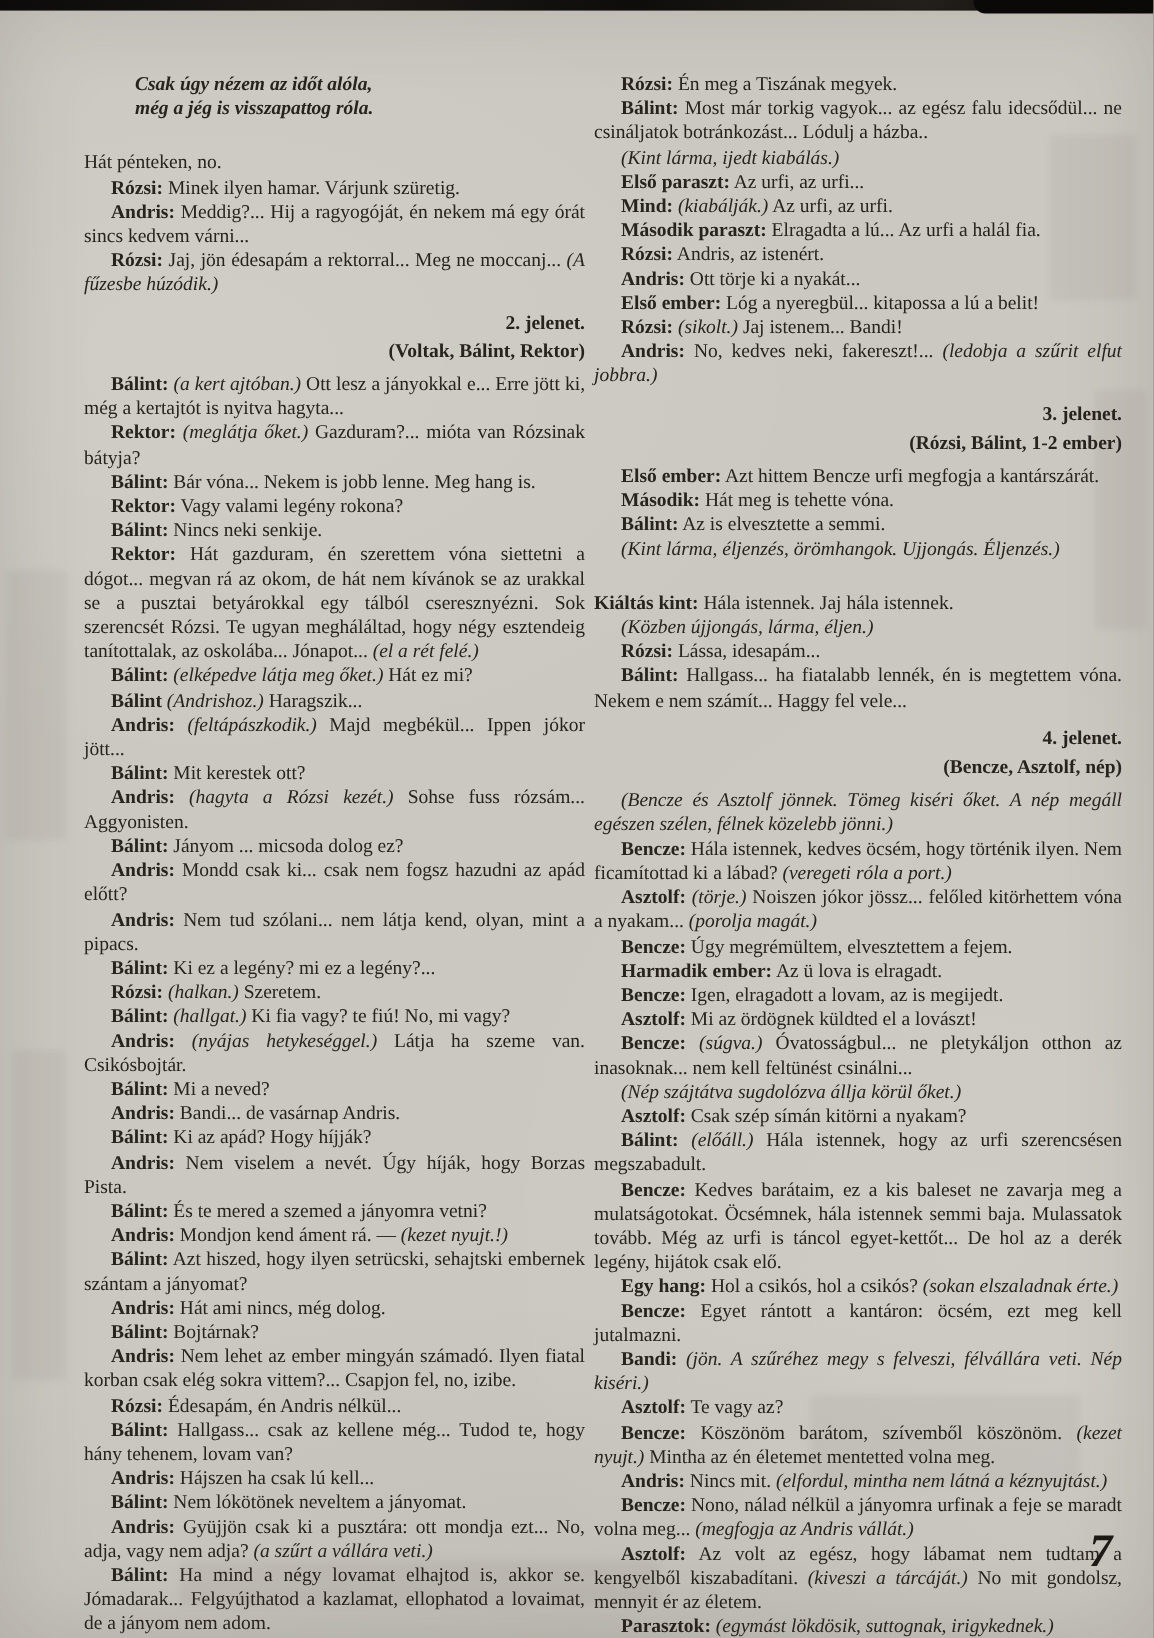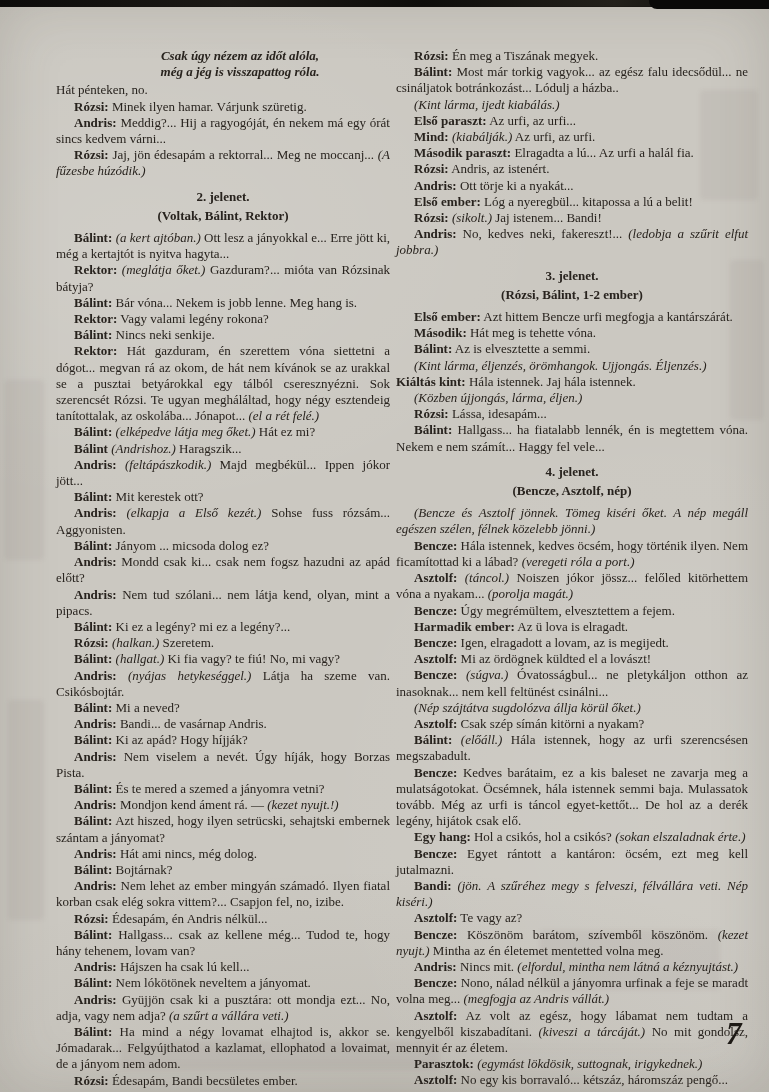--- a/index.html
+++ b/index.html
@@ -30,30 +30,30 @@
   .columns{
     position:absolute;top:48px;left:56px;
     display:flex;gap:6px;align-items:flex-start;
   }
   .column{
     font-size:13px;line-height:16.2px;text-align:justify;
   }
   .col-left{width:334px;}
   .col-right{width:352px;}
   .para{margin:0;text-indent:18px;}
-  .para.no-indent{text-indent:0;}
+  .para.no-indent{text-indent:0;margin-top:20px;}
   .speaker{font-weight:bold;}
   .stage{font-style:italic;margin-top:42px;}
   .verse{
     font-style:italic;font-weight:bold;
     padding-left:34px;margin:0 0 2px 0;text-align:left;
   }
-  .verse div{white-space:nowrap;text-align:center;}
+  .verse div{white-space:nowrap;}
   .heading{
-    text-align:center;font-weight:bold;
+    text-align:right;font-weight:bold;
     margin:9px 0 3px 0;text-indent:0;
   }
   .heading + .heading{margin-top:2px;margin-bottom:6px;}
   .page-number{
     position:absolute;left:726px;top:1016px;
     font-size:31px;font-weight:bold;font-style:italic;
     color:#1d1915;letter-spacing:1px;
   }
 </style>
 </head>
@@ -84,21 +84,21 @@
         <p class="para"><span class="speaker">Bálint:</span><span class="stage"> (a kert ajtóban.)</span><span> Ott lesz a jányokkal e... Erre jött ki, még a kertajtót is nyitva hagyta...</span></p>
         <p class="para"><span class="speaker">Rektor:</span><span class="stage"> (meglátja őket.)</span><span> Gazduram?... mióta van Rózsinak bátyja?</span></p>
         <p class="para"><span class="speaker">Bálint:</span><span> Bár vóna... Nekem is jobb lenne. Meg hang is.</span></p>
         <p class="para"><span class="speaker">Rektor:</span><span> Vagy valami legény rokona?</span></p>
         <p class="para"><span class="speaker">Bálint:</span><span> Nincs neki senkije.</span></p>
         <p class="para"><span class="speaker">Rektor:</span><span> Hát gazduram, én szerettem vóna siettetni a dógot... megvan rá az okom, de hát nem kívánok se az urakkal se a pusztai betyárokkal egy tálból cseresznyézni. Sok szerencsét Rózsi. Te ugyan megháláltad, hogy négy esztendeig tanítottalak, az oskolába... Jónapot... </span><span class="stage">(el a rét felé.)</span></p>
         <p class="para"><span class="speaker">Bálint:</span><span class="stage"> (elképedve látja meg őket.)</span><span> Hát ez mi?</span></p>
         <p class="para"><span class="speaker">Bálint</span><span class="stage"> (Andrishoz.)</span><span> Haragszik...</span></p>
         <p class="para"><span class="speaker">Andris:</span><span class="stage"> (feltápászkodik.)</span><span> Majd megbékül... Ippen jókor jött...</span></p>
         <p class="para"><span class="speaker">Bálint:</span><span> Mit kerestek ott?</span></p>
-        <p class="para"><span class="speaker">Andris:</span><span class="stage"> (elkapja a Első kezét.)</span><span> Sohse fuss rózsám... Aggyonisten.</span></p>
+        <p class="para"><span class="speaker">Andris:</span><span class="stage"> (hagyta a Rózsi kezét.)</span><span> Sohse fuss rózsám... Aggyonisten.</span></p>
         <p class="para"><span class="speaker">Bálint:</span><span> Jányom ... micsoda dolog ez?</span></p>
         <p class="para"><span class="speaker">Andris:</span><span> Mondd csak ki... csak nem fogsz hazudni az apád előtt?</span></p>
         <p class="para"><span class="speaker">Andris:</span><span> Nem tud szólani... nem látja kend, olyan, mint a pipacs.</span></p>
         <p class="para"><span class="speaker">Bálint:</span><span> Ki ez a legény? mi ez a legény?...</span></p>
         <p class="para"><span class="speaker">Rózsi:</span><span class="stage"> (halkan.)</span><span> Szeretem.</span></p>
         <p class="para"><span class="speaker">Bálint:</span><span class="stage"> (hallgat.)</span><span> Ki fia vagy? te fiú! No, mi vagy?</span></p>
         <p class="para"><span class="speaker">Andris:</span><span class="stage"> (nyájas hetykeséggel.)</span><span> Látja ha szeme van. Csikósbojtár.</span></p>
         <p class="para"><span class="speaker">Bálint:</span><span> Mi a neved?</span></p>
         <p class="para"><span class="speaker">Andris:</span><span> Bandi... de vasárnap Andris.</span></p>
         <p class="para"><span class="speaker">Bálint:</span><span> Ki az apád? Hogy híjják?</span></p>
@@ -136,21 +136,21 @@
         <p class="para"><span class="speaker">Bálint:</span><span> Az is elvesztette a semmi.</span></p>
         <p class="para"><span class="stage">(Kint lárma, éljenzés, örömhangok. Ujjongás. Éljenzés.)</span></p>
         <p class="para no-indent"><span class="speaker">Kiáltás kint:</span><span> Hála istennek. Jaj hála istennek.</span></p>
         <p class="para"><span class="stage">(Közben újjongás, lárma, éljen.)</span></p>
         <p class="para"><span class="speaker">Rózsi:</span><span> Lássa, idesapám...</span></p>
         <p class="para"><span class="speaker">Bálint:</span><span> Hallgass... ha fiatalabb lennék, én is megtettem vóna. Nekem e nem számít... Haggy fel vele...</span></p>
         <div class="heading">4. jelenet.</div>
         <div class="heading">(Bencze, Asztolf, nép)</div>
         <p class="para"><span class="stage">(Bencze és Asztolf jönnek. Tömeg kiséri őket. A nép megáll egészen szélen, félnek közelebb jönni.)</span></p>
         <p class="para"><span class="speaker">Bencze:</span><span> Hála istennek, kedves öcsém, hogy történik ilyen. Nem ficamítottad ki a lábad? </span><span class="stage">(veregeti róla a port.)</span></p>
-        <p class="para"><span class="speaker">Asztolf:</span><span class="stage"> (táncol.)</span><span> Noiszen jókor jössz... felőled kitörhettem vóna a nyakam... </span><span class="stage">(porolja magát.)</span></p>
+        <p class="para"><span class="speaker">Asztolf:</span><span class="stage"> (törje.)</span><span> Noiszen jókor jössz... felőled kitörhettem vóna a nyakam... </span><span class="stage">(porolja magát.)</span></p>
         <p class="para"><span class="speaker">Bencze:</span><span> Úgy megrémültem, elvesztettem a fejem.</span></p>
         <p class="para"><span class="speaker">Harmadik ember:</span><span> Az ü lova is elragadt.</span></p>
         <p class="para"><span class="speaker">Bencze:</span><span> Igen, elragadott a lovam, az is megijedt.</span></p>
         <p class="para"><span class="speaker">Asztolf:</span><span> Mi az ördögnek küldted el a lovászt!</span></p>
         <p class="para"><span class="speaker">Bencze:</span><span class="stage"> (súgva.)</span><span> Óvatosságbul... ne pletykáljon otthon az inasoknak... nem kell feltünést csinálni...</span></p>
         <p class="para"><span class="stage">(Nép szájtátva sugdolózva állja körül őket.)</span></p>
         <p class="para"><span class="speaker">Asztolf:</span><span> Csak szép símán kitörni a nyakam?</span></p>
         <p class="para"><span class="speaker">Bálint:</span><span class="stage"> (előáll.)</span><span> Hála istennek, hogy az urfi szerencsésen megszabadult.</span></p>
         <p class="para"><span class="speaker">Bencze:</span><span> Kedves barátaim, ez a kis baleset ne zavarja meg a mulatságotokat. Öcsémnek, hála istennek semmi baja. Mulassatok tovább. Még az urfi is táncol egyet-kettőt... De hol az a derék legény, hijátok csak elő.</span></p>
         <p class="para"><span class="speaker">Egy hang:</span><span> Hol a csikós, hol a csikós? </span><span class="stage">(sokan elszaladnak érte.)</span></p>

